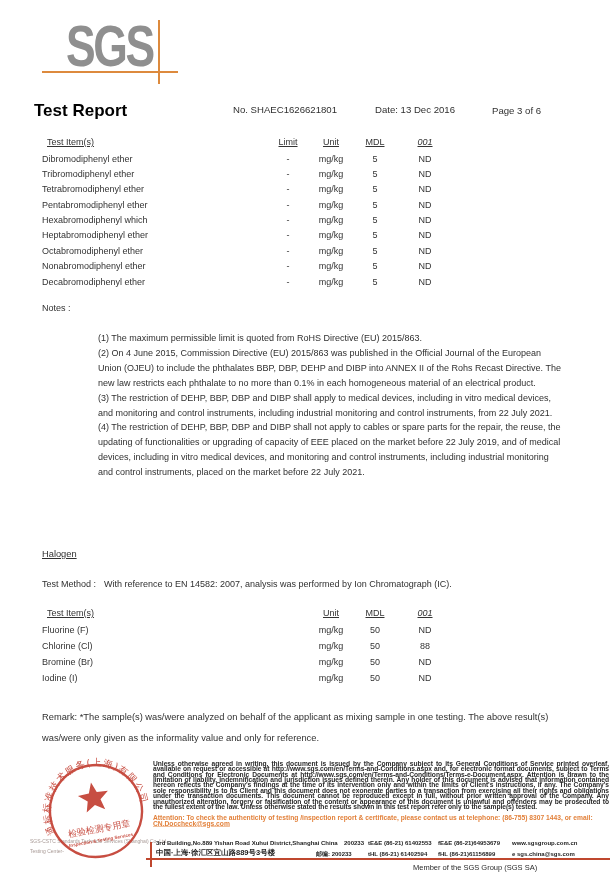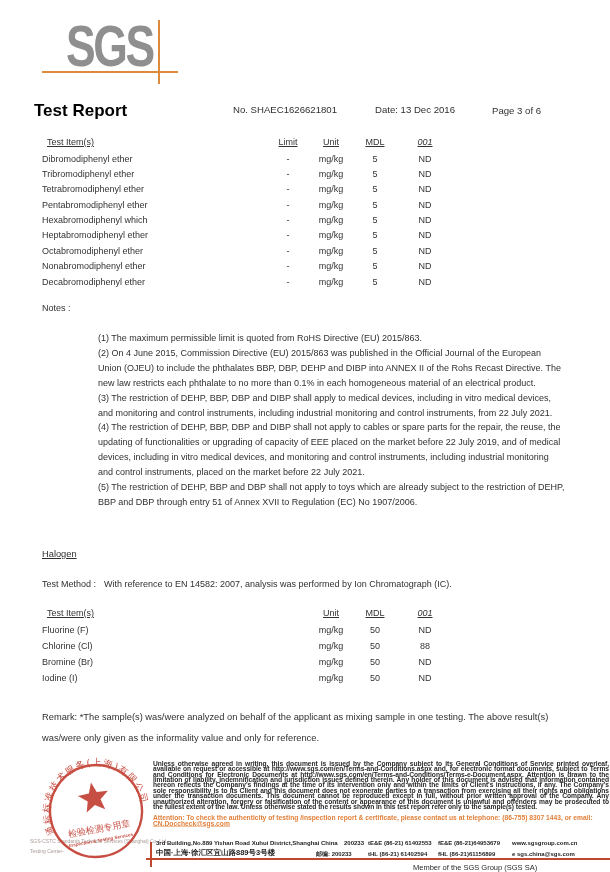--- a/index.html
+++ b/index.html
@@ -174,21 +174,20 @@
       <span class="c col-res">ND</span>
     </div>
   </div>
 
   <div class="notes-label">Notes :</div>
   <div class="notes-body">
     <div>(1) The maximum permissible limit is quoted from RoHS Directive (EU) 2015/863.</div>
     <div>(2) On 4 June 2015, Commission Directive (EU) 2015/863 was published in the Official Journal of the European Union (OJEU) to include the phthalates BBP, DBP, DEHP and DIBP into ANNEX II of the Rohs Recast Directive. The new law restricts each phthalate to no more than 0.1% in each homogeneous material of an electrical product.</div>
     <div>(3) The restriction of DEHP, BBP, DBP and DIBP shall apply to medical devices, including in vitro medical devices, and monitoring and control instruments, including industrial monitoring and control instruments, from 22 July 2021.</div>
     <div>(4) The restriction of DEHP, BBP, DBP and DIBP shall not apply to cables or spare parts for the repair, the reuse, the updating of functionalities or upgrading of capacity of EEE placed on the market before 22 July 2019, and of medical devices, including in vitro medical devices, and monitoring and control instruments, including industrial monitoring and control instruments, placed on the market before 22 July 2021.</div>
-    <div>(5) The restriction of DEHP, BBP and DBP shall not apply to toys which are already subject to the restriction of DEHP, BBP and DBP through entry 51 of Annex XVII to Regulation (EC) No 1907/2006.</div>
   </div>
 
   <div class="halogen-heading">Halogen</div>
   <div class="tm-label">Test Method :</div>
   <div class="tm-text">With reference to EN 14582: 2007, analysis was performed by Ion Chromatograph (IC).</div>
 
   <div class="tbl" id="table2">
     <div class="tr tr-h">
       <span class="item">Test Item(s)</span>
       <span class="c col-unit">Unit</span>

